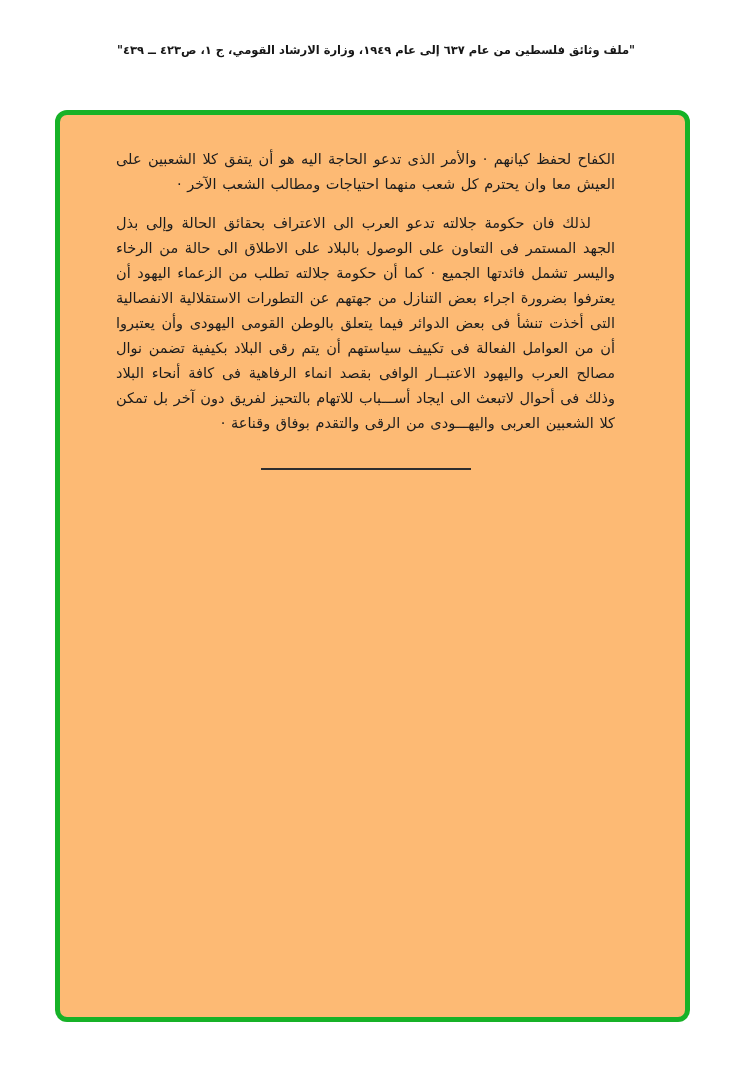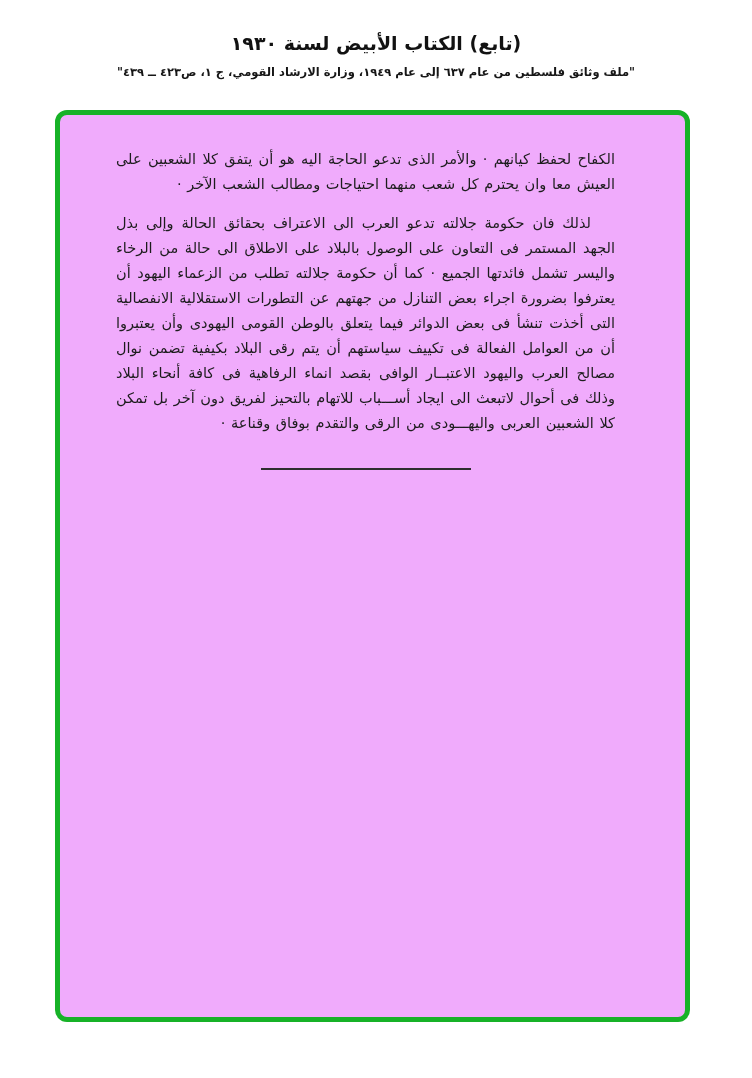--- a/index.html
+++ b/index.html
@@ -37,21 +37,21 @@
   }
   .doc-frame {
     position: absolute;
     left: 55px;
     top: 110px;
     width: 635px;
     height: 912px;
     box-sizing: border-box;
     border: 5px solid #17b227;
     border-radius: 12px;
-    background: #f0abfc;
+    background: #fdba74;
     padding-left: 8px;
   }
   .doc-content {
     direction: rtl;
     padding: 32px 70px 0 48px;
   }
   .doc-content p {
     margin: 0;
     font-size: 14.5px;
     line-height: 25px;
@@ -68,21 +68,20 @@
     height: 0;
     border: none;
     border-top: 2px solid #2e2e2e;
     margin: 32px auto 0 auto;
   }
 </style>
 </head>
 <body>
 
 <header class="page-header">
-  <div class="doc-title">(تابع) الكتاب الأبيض لسنة ١٩٣٠</div>
   <div class="doc-source">"ملف وثائق فلسطين من عام ٦٣٧ إلى عام ١٩٤٩، وزارة الارشاد القومي، ج ١، ص٤٢٣ ــ ٤٣٩"</div>
 </header>
 
 <div class="doc-frame" style="border-color: rgb(23, 178, 39);">
   <div class="doc-content">
     <p>الكفاح لحفظ كيانهم · والأمر الذى تدعو الحاجة اليه هو أن يتفق كلا الشعبين على العيش معا وان يحترم كل شعب منهما احتياجات ومطالب الشعب الآخر ·</p>
     <p class="indented">لذلك فان حكومة جلالته تدعو العرب الى الاعتراف بحقائق الحالة وإلى بذل الجهد المستمر فى التعاون على الوصول بالبلاد على الاطلاق الى حالة من الرخاء واليسر تشمل فائدتها الجميع · كما أن حكومة جلالته تطلب من الزعماء اليهود أن يعترفوا بضرورة اجراء بعض التنازل من جهتهم عن التطورات الاستقلالية الانفصالية التى أخذت تنشأ فى بعض الدوائر فيما يتعلق بالوطن القومى اليهودى وأن يعتبروا أن من العوامل الفعالة فى تكييف سياستهم أن يتم رقى البلاد بكيفية تضمن نوال مصالح العرب واليهود الاعتبــار الوافى بقصد انماء الرفاهية فى كافة أنحاء البلاد وذلك فى أحوال لاتبعث الى ايجاد أســـباب للاتهام بالتحيز لفريق دون آخر بل تمكن كلا الشعبين العربى واليهـــودى من الرقى والتقدم بوفاق وقناعة ·</p>
     <hr class="end-divider">
   </div>
 </div>

